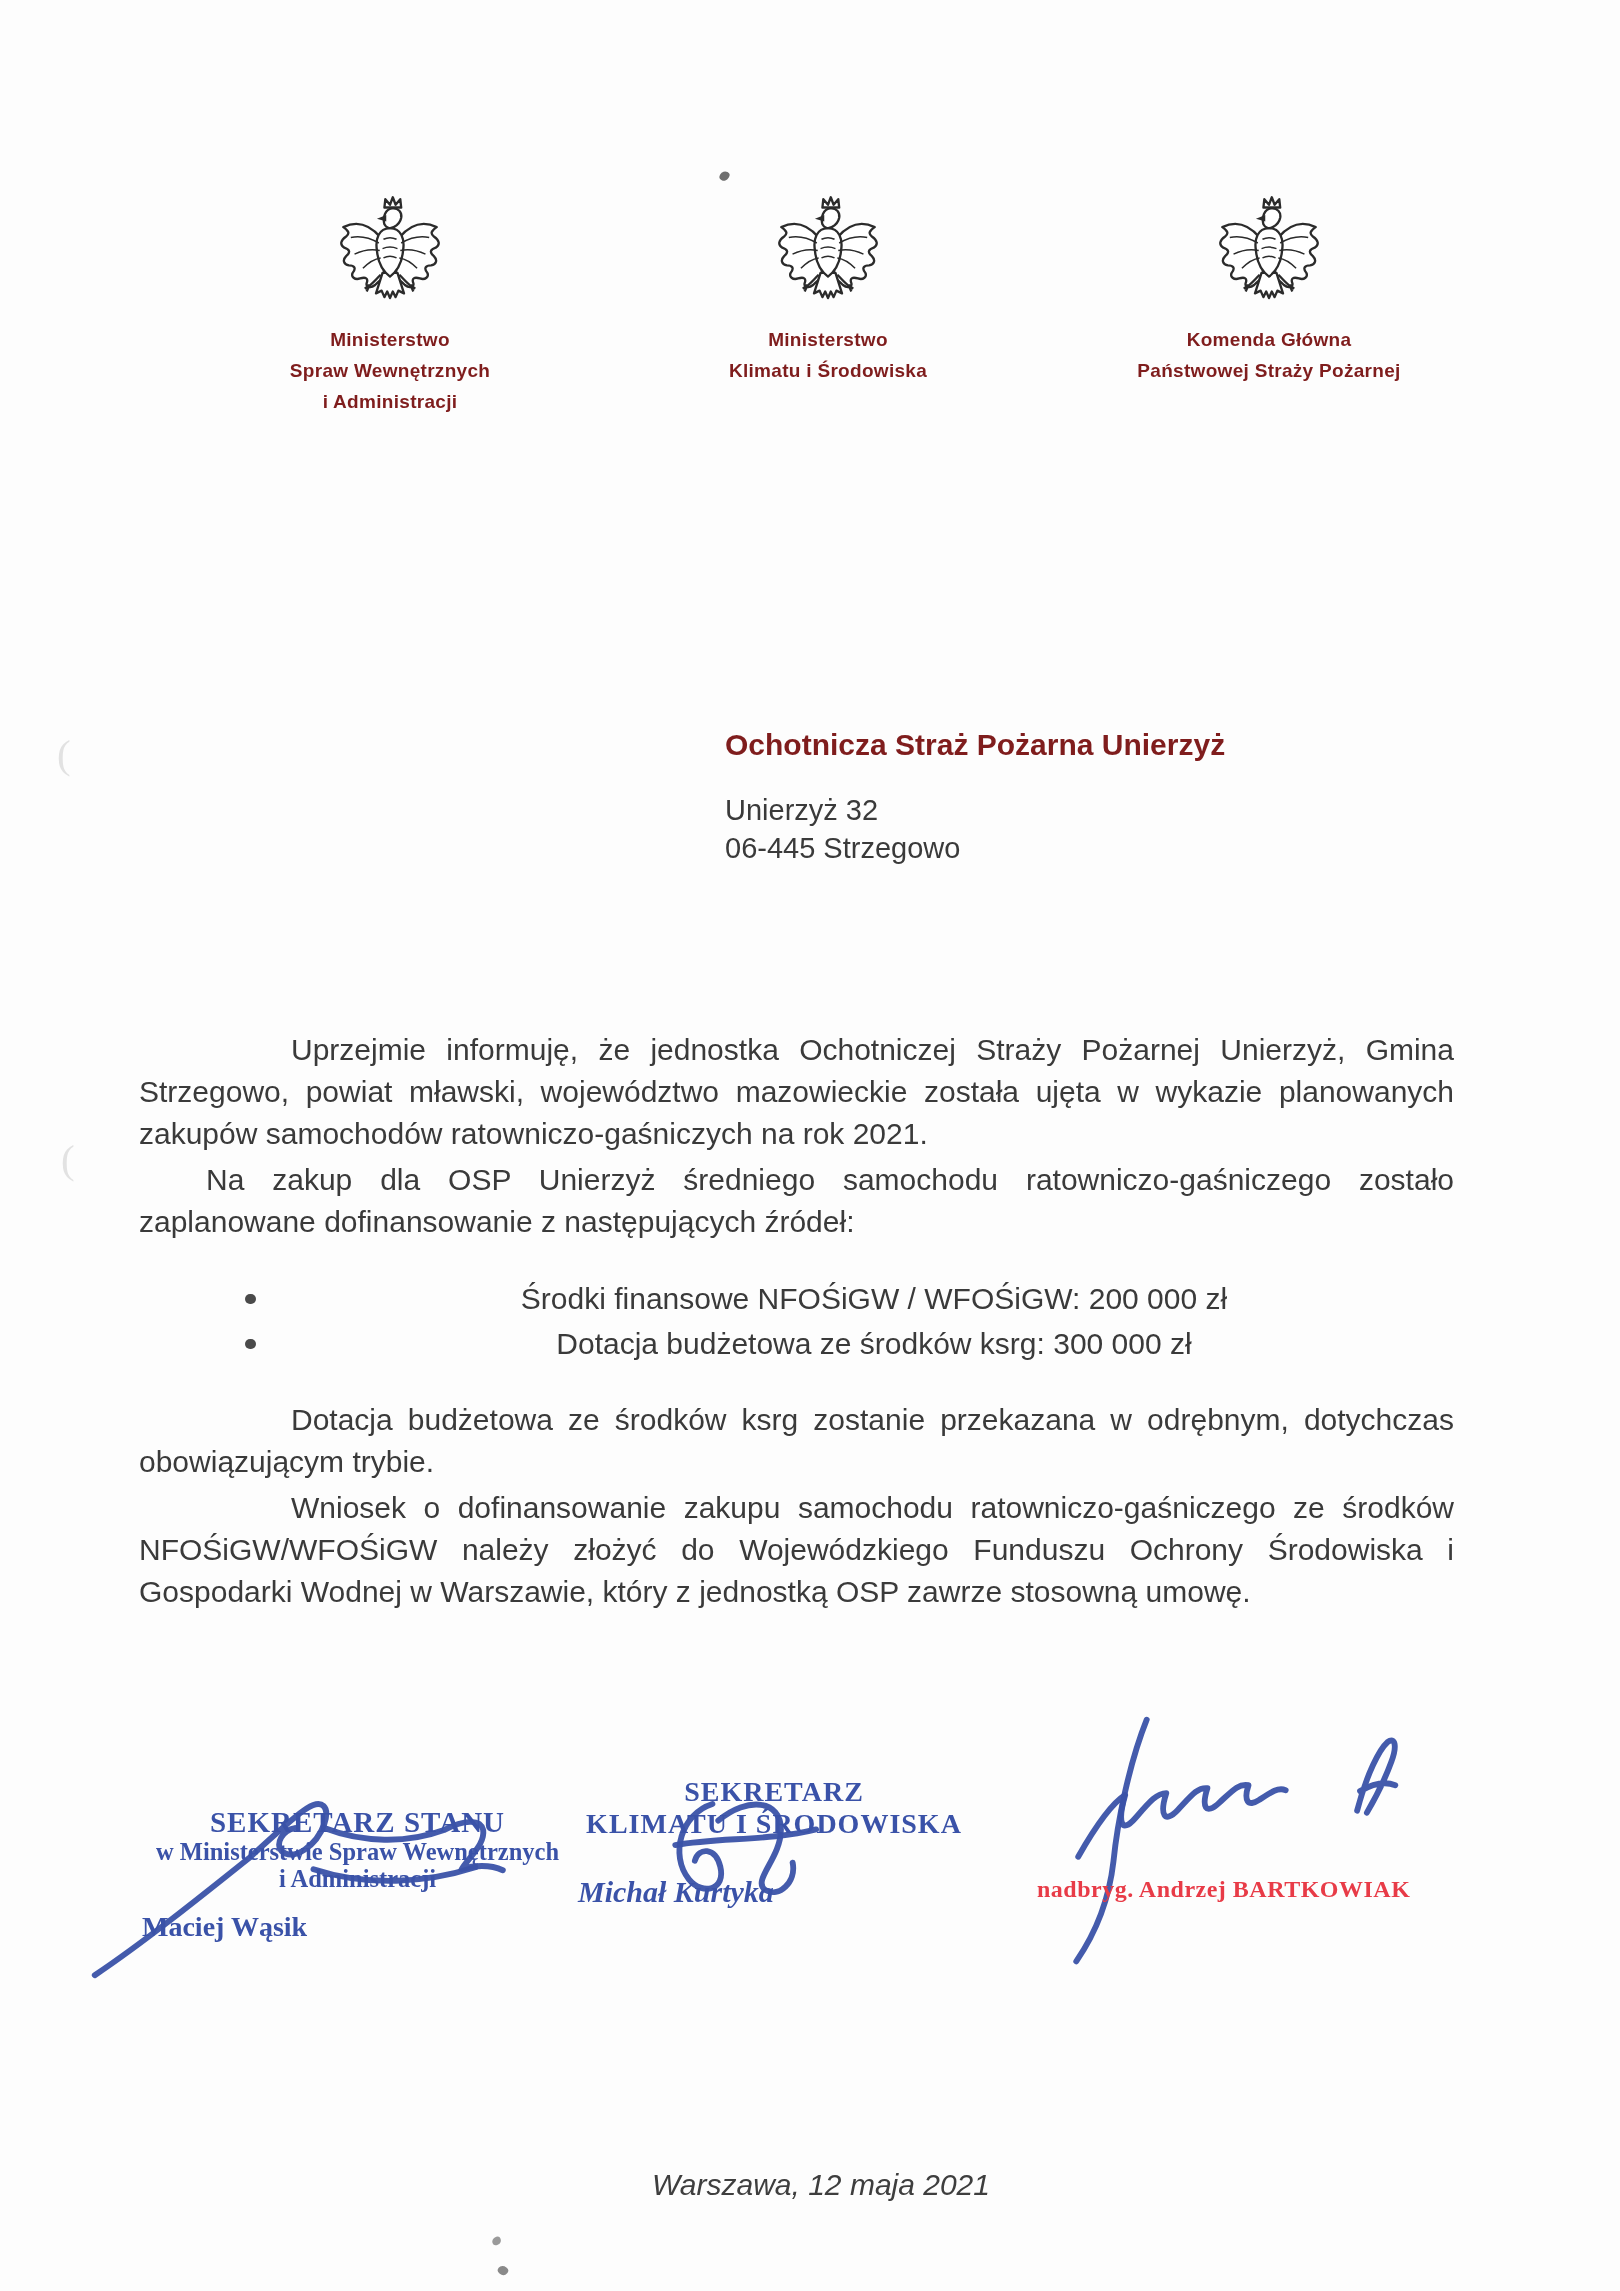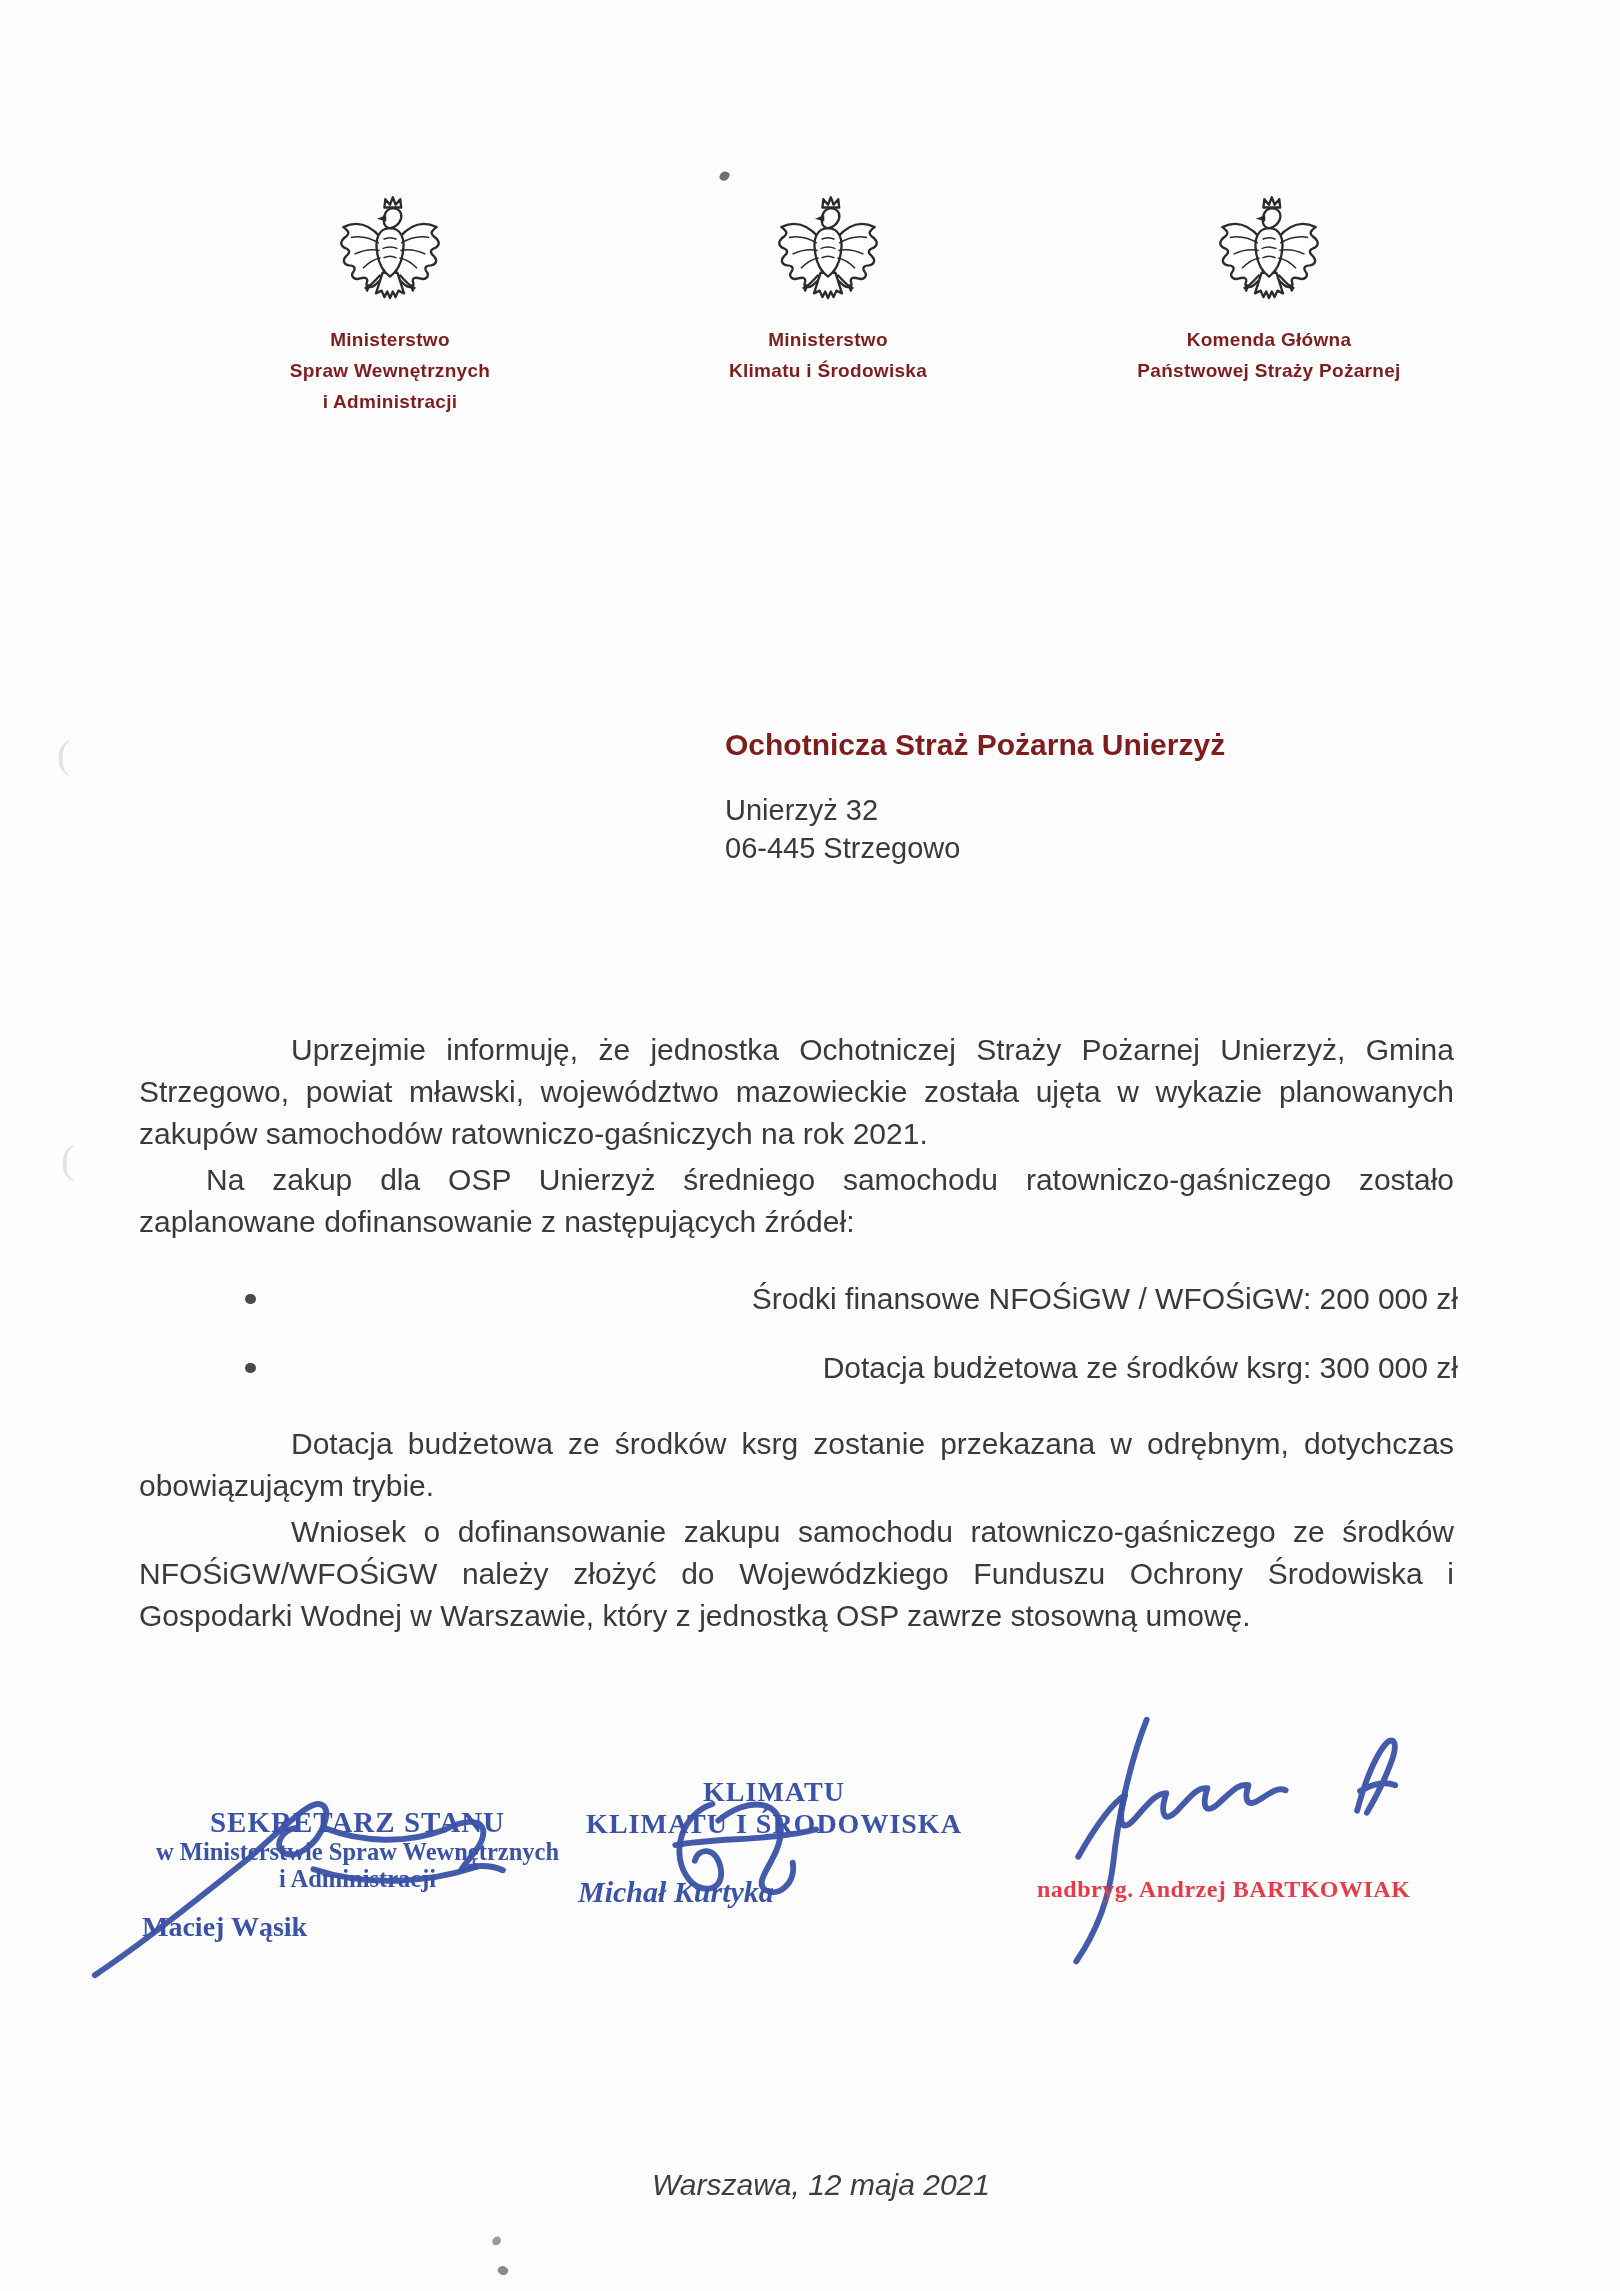--- a/index.html
+++ b/index.html
@@ -27,21 +27,21 @@
   .recipient{position:absolute;left:725px;top:727px;}
   .recipient-name{font-size:30px;font-weight:bold;color:#7f1d1d;line-height:35px;margin:0 0 29px 0;}
   .recipient-addr{font-size:29px;line-height:38px;margin:0;}
   
   .body-text{position:absolute;left:135px;top:1025px;width:1323px;
     font-size:30px;line-height:42px;text-align:justify;color:var(--text);}
   .p{margin:4px;}
   .indent-lg{text-indent:152px;}
   .indent-sm{text-indent:67px;}
   .bullets{list-style:none;margin:33px 0;padding:0 0 0 110px;}
-  .bullets li{position:relative;line-height:45px;padding-left:45px;text-align:right;margin-top:24px;}
+  .bullets li{position:relative;line-height:45px;padding-left:45px;text-align:center;}
   .bullets li::before{content:"";position:absolute;left:0;top:17.6px;width:10.8px;height:10.8px;
     background:#4a4a4a;border-radius:50%;}
   
   .stamp{position:absolute;text-align:center;font-family:"Liberation Serif",serif;font-weight:bold;color:var(--ink-blue);}
   .stamp-left{left:142px;top:1806px;width:431px;}
   .stamp-left .lg{font-size:29px;line-height:33px;letter-spacing:1px;}
   .stamp-left .sm{font-size:24.5px;line-height:26.5px;}
   .sig-name{position:absolute;font-family:Liberation Serif, serif;font-weight:bold;color:var(--ink-blue);}
   .sig-name-left{left:142px;top:1911px;width:431px;font-size:28px;}
   .stamp-mid{left:578px;top:1776px;width:392px;}
@@ -171,21 +171,21 @@
       <div class="sm">i Administracji</div>
     </div>
     <svg class="ink" style="left:83px;top:1779px;" width="461" height="206" viewBox="0 0 470 210">
       <path d="M12,200 C60,168 120,120 170,80 C190,62 215,38 228,30 C244,20 252,28 246,46 C238,68 215,84 203,74 C195,66 204,52 216,50"></path>
       <path d="M246,50 C285,65 330,66 368,52 C388,42 405,40 408,52 C410,66 395,78 386,92 C398,88 415,87 428,93"></path>
       <path d="M235,92 C290,110 350,106 400,90"></path>
     </svg>
     <div class="sig-name sig-name-left">Maciej Wąsik</div>
 
     <div class="stamp stamp-mid">
-      <div class="lg">KLIMATU</div>
+      <div class="lg">SEKRETARZ</div>
       <div class="lg">KLIMATU I ŚRODOWISKA</div>
     </div>
     <svg class="ink" style="left:642px;top:1786px;" width="225" height="123" viewBox="0 0 230 125">
       <path d="M72,18 C40,28 28,70 48,95 C62,112 86,106 80,82 C75,62 58,62 54,76"></path>
       <path d="M78,35 C108,10 142,14 142,44 C142,74 112,96 126,106 C140,114 158,98 154,78"></path>
       <path d="M34,60 C80,52 130,56 178,44"></path>
     </svg>
     <div class="sig-name sig-name-mid">Michał Kurtyka</div>
 
     <svg class="ink" style="left:1019px;top:1705px;" width="412" height="274" viewBox="0 0 420 280">

